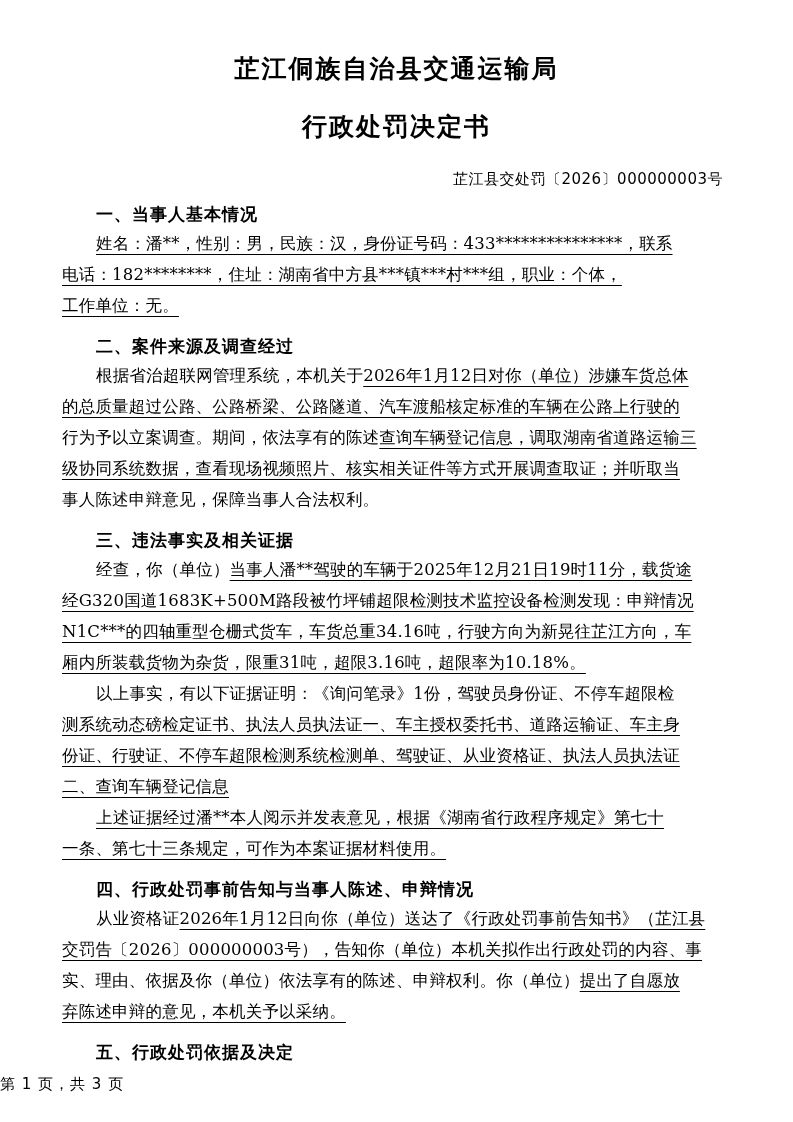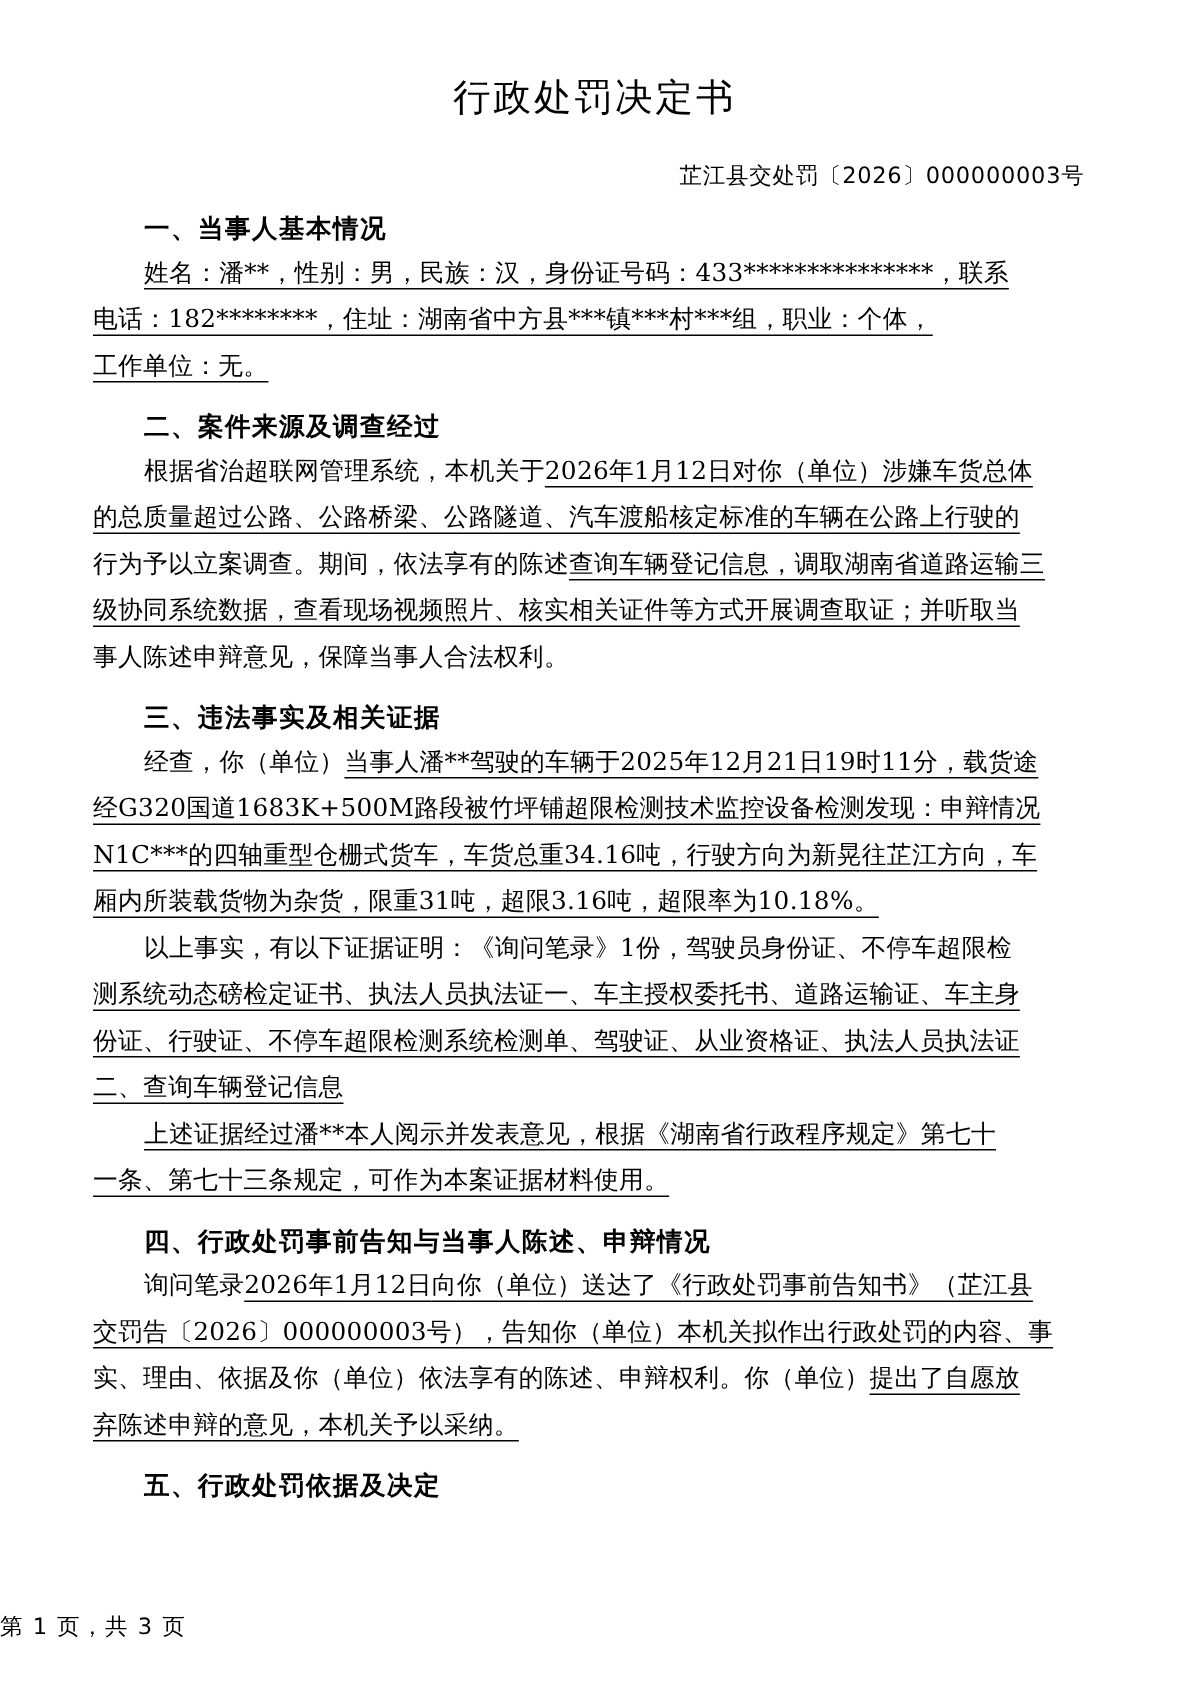--- a/index.html
+++ b/index.html
@@ -26,25 +26,25 @@
     text-align: center;
     font-weight: bold;
     font-size: 25px;
     letter-spacing: 2px;
     line-height: 42px;
     margin-top: 10px;
     font-family: "DejaVu Serif", "Liberation Serif", serif;
   }
   .doc-subtitle {
     text-align: center;
-    font-weight: normal;
+    font-weight: bold;
     font-size: 25px;
     letter-spacing: 2px;
     line-height: 42px;
-    margin-top: 6px;
+    margin-top: 16px;
   }
   .doc-number {
     text-align: right;
     font-size: 15px;
     letter-spacing: 0.5px;
     margin-top: 22px;
     margin-right: 8px;
     font-family: "DejaVu Sans", "Liberation Sans", sans-serif;
   }
   .section-head {
@@ -85,20 +85,21 @@
     font-size: 15px;
     letter-spacing: 1px;
     font-family: "DejaVu Sans", "Liberation Sans", sans-serif;
   }
 </style>
 </head>
 <body>
 
 <div class="page">
 
+  <div class="doc-title">芷江侗族自治县交通运输局</div>
   <div class="doc-subtitle">行政处罚决定书</div>
 
   <div class="doc-number">芷江县交处罚〔2026〕000000003号</div>
 
   <div class="section-head">一、当事人基本情况</div>
   <p class="para u">姓名：潘**，性别：男，民族：汉，身份证号码：433***************，联系</p>
   <p class="para u noindent">电话：182********，住址：湖南省中方县***镇***村***组，职业：个体，</p>
   <p class="para u noindent">工作单位：无。</p>
 
   <div class="section-head">二、案件来源及调查经过</div>
@@ -114,21 +115,21 @@
   <p class="para u noindent">N1C***的四轴重型仓栅式货车，车货总重34.16吨，行驶方向为新晃往芷江方向，车</p>
   <p class="para u noindent">厢内所装载货物为杂货，限重31吨，超限3.16吨，超限率为10.18%。</p>
   <p class="para">以上事实，有以下证据证明：《询问笔录》1份，驾驶员身份证、不停车超限检</p>
   <p class="para u noindent">测系统动态磅检定证书、执法人员执法证一、车主授权委托书、道路运输证、车主身</p>
   <p class="para u noindent">份证、行驶证、不停车超限检测系统检测单、驾驶证、从业资格证、执法人员执法证</p>
   <p class="para u noindent">二、查询车辆登记信息</p>
   <p class="para u">上述证据经过潘**本人阅示并发表意见，根据《湖南省行政程序规定》第七十</p>
   <p class="para u noindent">一条、第七十三条规定，可作为本案证据材料使用。</p>
 
   <div class="section-head">四、行政处罚事前告知与当事人陈述、申辩情况</div>
-  <p class="para"><span>询问笔录</span><span class="u-seg">2026年1月12日</span><span class="u-seg">向你（单位）送达了《行政处罚事前告知书》（芷江县</span></p>
+  <p class="para"><span>从业资格证</span><span class="u-seg">2026年1月12日</span><span class="u-seg">向你（单位）送达了《行政处罚事前告知书》（芷江县</span></p>
   <p class="para u noindent">交罚告〔2026〕000000003号），告知你（单位）本机关拟作出行政处罚的内容、事</p>
   <p class="para noindent"><span>实、理由、依据及你（单位）依法享有的陈述、申辩权利。你（单位）</span><span class="u-seg">提出了自愿放</span></p>
   <p class="para u noindent">弃陈述申辩的意见，本机关予以采纳。</p>
 
   <div class="section-head">五、行政处罚依据及决定</div>
 
   <div class="footer">第 1 页，共 3 页</div>
 </div>
 
 </body></html>

